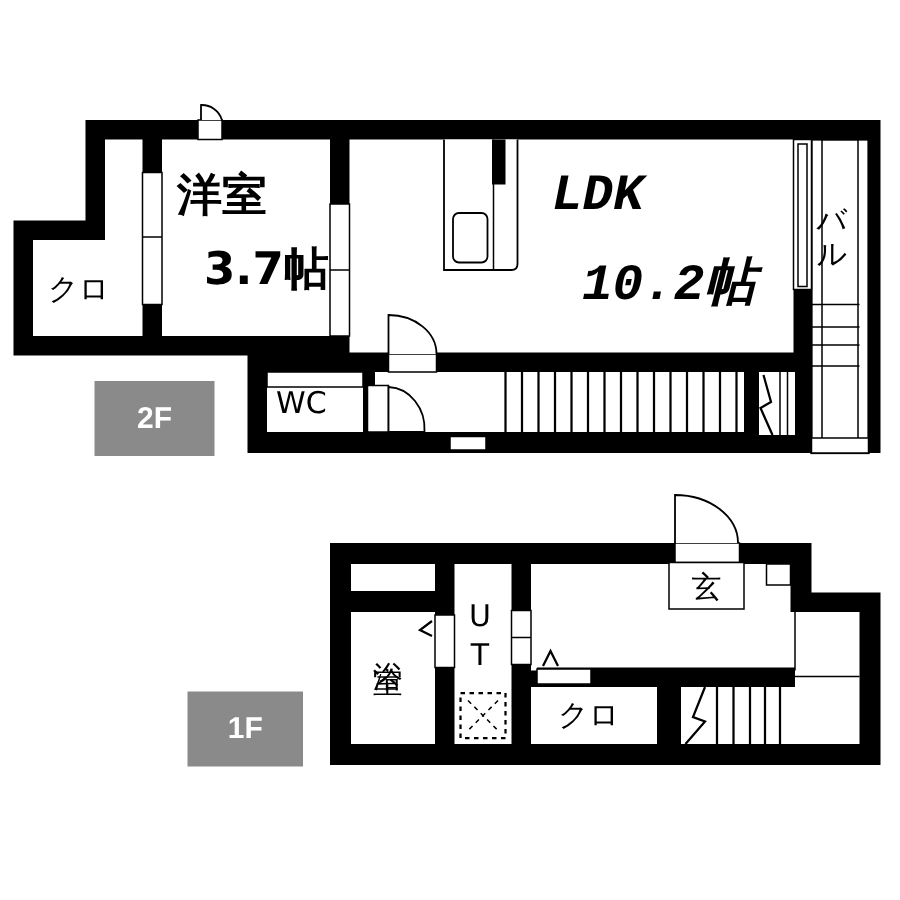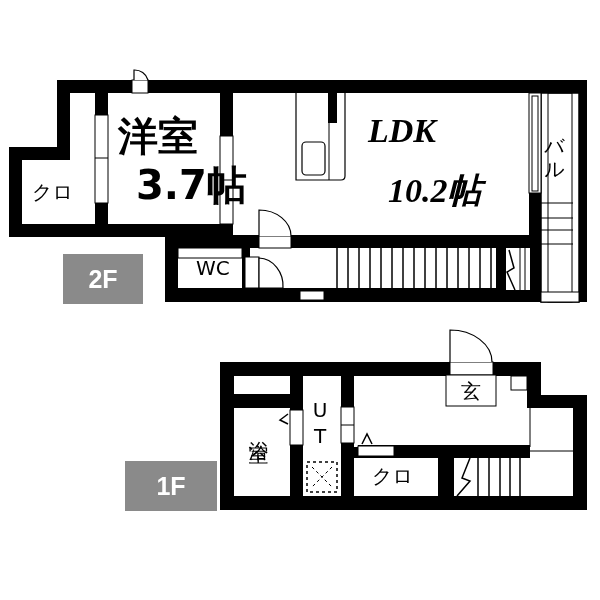--- a/index.html
+++ b/index.html
@@ -1,21 +1,21 @@
 <!DOCTYPE html>
 <html><head>
   <meta charset="utf-8">
   <style>
     html, body { margin: 0; padding: 0; background: #ffffff; }
     body { width: 600px; height: 600px; position: relative; overflow: hidden; font-family: "DejaVu Sans", sans-serif; }
     #plan { position: absolute; left: 0; top: 0; width: 600px; height: 600px; }
-    .floor-badge { position: absolute; background: #8a8a8a; color: #ffffff; font-family: "Liberation Sans", sans-serif; font-weight: bold; font-size: 25px; display: flex; align-items: center; justify-content: center; }
+    .floor-badge { position: absolute; background: #8a8a8a; color: #ffffff; font-family: "Liberation Sans", sans-serif; font-weight: bold; font-size: 20px; display: flex; align-items: center; justify-content: center; }
     .lbl { position: absolute; color: #000; line-height: 1; white-space: nowrap; }
-    .lbl-big { font-family: "DejaVu Sans", sans-serif; font-weight: bold; font-size: 40px; }
-    .lbl-ldk { font-family: Liberation Serif, serif; font-weight: bold; font-style: italic; font-size: 34px; }
+    .lbl-big { font-family: "DejaVu Sans", sans-serif; font-weight: bold; font-size: 30px; }
+    .lbl-ldk { font-family: Liberation Mono, monospace; font-weight: bold; font-style: italic; font-size: 34px; }
     .lbl-sm { font-family: "DejaVu Sans", sans-serif; font-size: 20px; }
     .lbl-vert { writing-mode: vertical-rl; text-orientation: upright; letter-spacing: 2px; }
   </style>
 </head>
 <body>
 
 <svg id="plan" viewBox="0 0 600 600" xmlns="http://www.w3.org/2000/svg">
 
   <g>
 
@@ -137,26 +137,26 @@
     </g>
     <polyline points="470,458 462,478 470,481 457,496" fill="none" stroke="#000" stroke-width="1.5"></polyline>
 
     <rect x="450" y="362" width="43" height="13" fill="#fff" stroke="#000" stroke-width="1"></rect>
     <path d="M450,362 L450,330 A42,32 0 0 1 492,362" fill="#fff" stroke="#000" stroke-width="1.2"></path>
     <rect x="446" y="375" width="50" height="31" fill="#fff" stroke="#000" stroke-width="1"></rect>
   </g>
 </svg>
 
 <div class="floor-badge" style="left:63px; top:254px; width:80px; height:50px;">2F</div>
-<div class="floor-badge" style="left:125px; top:461px; width:92px; height:50px;">1F</div>
+<div class="floor-badge" style="left:125px; top:461px; width:77px; height:50px;">1F</div>
 
 <div class="lbl lbl-big" style="left:118px; top:116px;">洋室</div>
 <div class="lbl lbl-big" style="left:136px; top:165px;">3.7帖</div>
 <div class="lbl lbl-ldk" style="left:368px; top:114px;">LDK</div>
 <div class="lbl lbl-ldk" style="left:388px; top:174px;">10.2帖</div>
 <div class="lbl lbl-sm" style="left:32px; top:182px;">クロ</div>
-<div class="lbl lbl-sm" style="left:196px; top:258px;">WC</div>
+<div class="lbl lbl-sm" style="left:184px; top:258px;">WC</div>
 <div class="lbl lbl-sm lbl-vert" style="left:545px; top:124px;">バル</div>
 
 <div class="lbl lbl-sm lbl-vert" style="left:249px; top:425px;">浴室</div>
 <div class="lbl lbl-sm lbl-vert" style="left:310px; top:398px;">UT</div>
 <div class="lbl lbl-sm" style="left:461px; top:381px;">玄</div>
 <div class="lbl lbl-sm" style="left:372px; top:466px;">クロ</div>
 
 </body></html>

